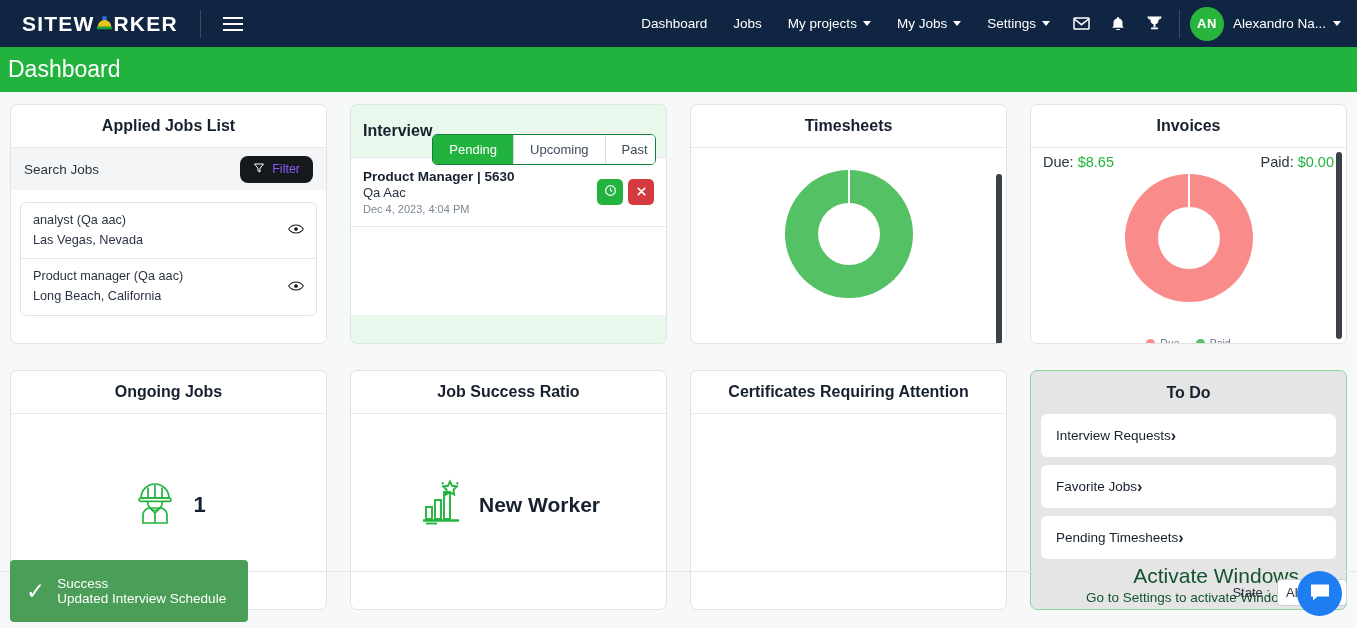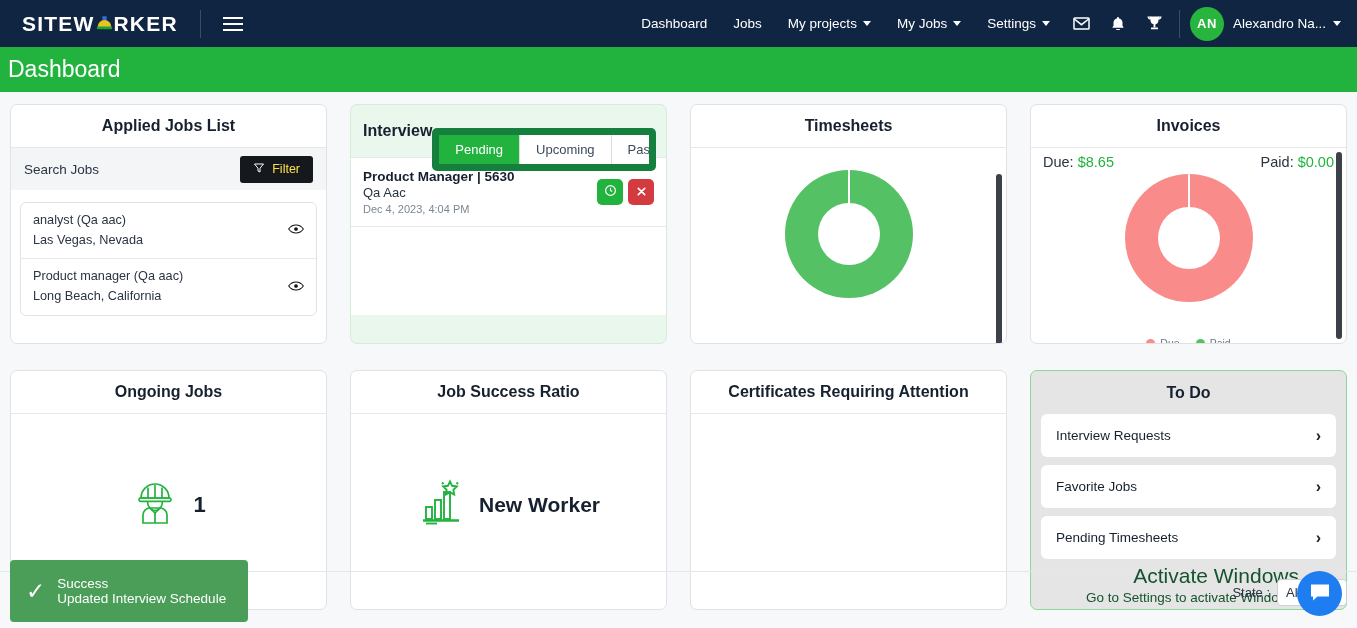--- a/index.html
+++ b/index.html
@@ -80,21 +80,21 @@
   }
   .card-body { position: relative; height: calc(100% - 43px); }
 
   
   .search-row {
     height: 42px; background: #f4f5f7; display: flex; align-items: center;
     justify-content: space-between; padding: 0 13px;
   }
   .search-label { font-size: 13.5px; color: #2a3443; }
   .filter-btn {
-    background: #15181d; color: #fde047; border: none; border-radius: 3px;
+    background: #15181d; color: #8b5cf6; border: none; border-radius: 8px;
     height: 27px; padding: 0 13px; font-size: 12.5px; cursor: pointer;
     display: flex; align-items: center; gap: 7px;
   }
   .jobs-list {
     margin: 12px 9px; border: 1px solid #e0e2e5; border-radius: 6px;
   }
   .job-item {
     display: flex; align-items: center; justify-content: space-between;
     padding: 8px 12px; cursor: pointer;
   }
@@ -103,21 +103,21 @@
   .job-loc  { font-size: 12.7px; color: #2a3443; line-height: 1.55; }
   .eye { color: #111; font-size: 13px; }
 
   
   .card.interview { background: #eaf7ec; border-color: #d4ecd8; }
   .interview-head {
     display: flex; align-items: center; justify-content: space-between;
     padding: 9px 10px 9px 12px; height: 52px;
   }
   .interview-title { font-size: 16px; font-weight: bold; color: #16202e; }
-  .tabs { display: flex; border-radius: 5px; overflow: hidden; border: 7px solid #15803d; margin-top: 36px; }
+  .tabs { display: flex; border-radius: 5px; overflow: hidden; border: 1px solid #15803d; margin-top: 36px; }
   .tab {
     padding: 7px 16px; font-size: 13px; background: #ffffff; color: #3c4a5c;
     cursor: pointer; border-right: 1px solid #d9dde2;
   }
   .tab:last-child { border-right: none; }
   .tab.active { background: #22b33e; color: #ffffff; font-weight: 500; }
   .interview-row {
     background: #ffffff; border-top: 1px solid #e6e8ea; border-bottom: 1px solid #e6e8ea;
     padding: 8px 12px; display: flex; align-items: center; justify-content: space-between;
     min-height: 70px;
@@ -180,21 +180,21 @@
     height: 100%; display: flex; align-items: center; justify-content: center;
     font-size: 13.5px; color: #2a3443; padding-bottom: 22px;
   }
 
   
   .card.todo { background: #e5e5e5; border-color: #8ed79a; }
   .card.todo .card-head { border-bottom: none; color: #16202e; }
   .todo-list { padding: 0 10px; display: flex; flex-direction: column; gap: 8px; }
   .todo-item {
     background: #ffffff; border-radius: 6px; height: 43px;
-    display: flex; align-items: center; justify-content: space-between;
+    display: flex; align-items: center; justify-content: flex-start;
     padding: 0 15px; font-size: 13.5px; color: #16202e; cursor: pointer;
   }
   .chev { font-size: 16px; color: #16202e; font-weight: bold; }
 
   
   .toast {
     position: absolute; left: 10px; bottom: 6px; width: 238px; height: 62px;
     background: #4a9e58; border-radius: 4px; color: #fff;
     display: flex; align-items: center; gap: 12px; padding: 0 16px;
     z-index: 40;

